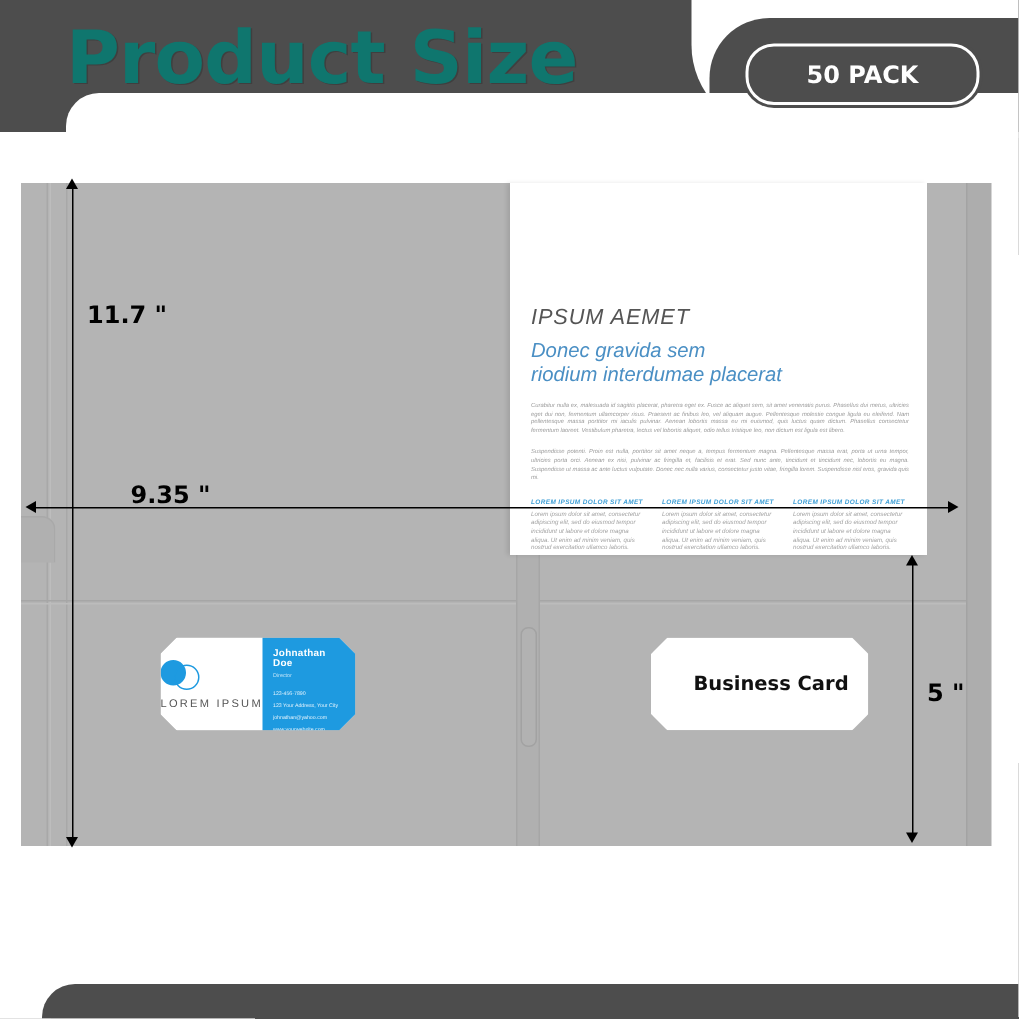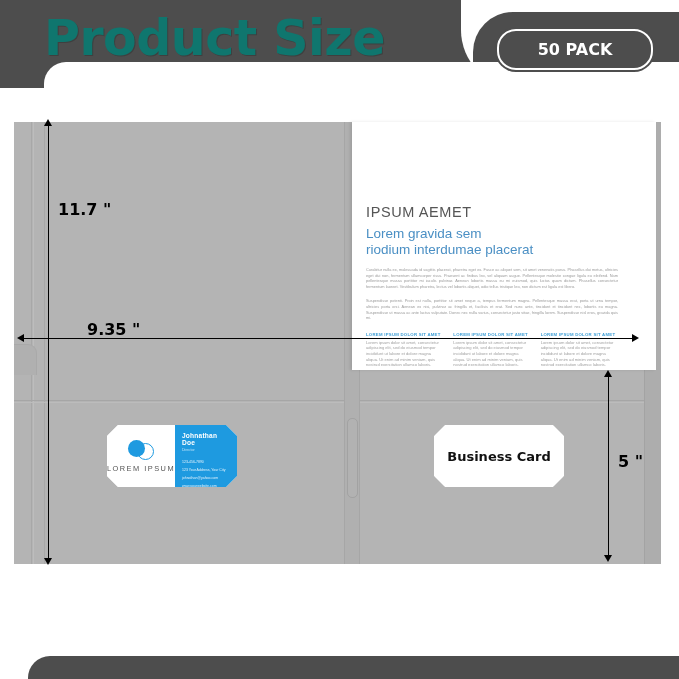--- a/index.html
+++ b/index.html
@@ -109,25 +109,26 @@
     background:#bcbcbc;
   }
   
   #right-edge{
     position:absolute;left:630px;top:0;width:16px;height:442px;
     background:#adadad;border-left:1px solid #a3a3a3;
   }
 
   
   #document{
-    position:absolute;left:352px;top:30px;width:304px;height:248px;
+    position:absolute;left:340px;top:30px;width:278px;height:248px;
     background:#ffffff;
     box-shadow:-2px 0 3px rgba(0,0,0,.10);
     overflow:hidden;
     padding:0;
+    font-style:italic;
   }
   #doc-inner{position:absolute;left:14px;top:82px;width:252px;}
   #doc-title{
     font-size:14.5px;color:#555555;letter-spacing:.6px;
     font-family:"Liberation Sans", sans-serif;
   }
   #doc-sub{
     margin-top:6px;font-size:13.5px;line-height:16px;color:#4a8fc4;
     font-family:"Liberation Sans", sans-serif;
   }
@@ -155,21 +156,21 @@
     background:#ffffff;
     box-shadow:0 1px 2px rgba(0,0,0,.15);
   }
   .oct{
     clip-path:polygon(11px 0, calc(100% - 11px) 0, 100% 11px, 100% calc(100% - 11px),
       calc(100% - 11px) 100%, 11px 100%, 0 calc(100% - 11px), 0 11px);
   }
   #biz-card-left{left:107px;top:333px;display:flex;}
   #bc-left-half{
     width:68px;height:62px;background:#ffffff;
-    display:flex;flex-direction:column;align-items:center;justify-content:center;
+    display:flex;flex-direction:column;align-items:flex-start;justify-content:center;
   }
   #bc-logo{position:relative;width:26px;height:20px;margin-bottom:4px;}
   #bc-logo-c1{
     position:absolute;left:0;top:0;width:17px;height:17px;border-radius:50%;
     background:#1e9ae0;
   }
   #bc-logo-c2{
     position:absolute;left:9px;top:3px;width:15px;height:15px;border-radius:50%;
     border:1.3px solid #1e9ae0;background:transparent;
   }
@@ -180,21 +181,21 @@
     width:62px;height:62px;background:#1e9ae0;color:#ffffff;
     padding:7px 6px 0 7px;box-sizing:border-box;
   }
   #bc-name{font-size:6.6px;font-weight:bold;letter-spacing:.2px;}
   #bc-role{font-size:3.6px;color:#bde3f8;margin-top:1.5px;}
   .bc-line{font-size:3.5px;color:#e2f2fc;margin-top:4.2px;}
   #bc-lines{margin-top:8px;}
 
   #biz-card-right{
     left:434px;top:333px;
-    display:flex;align-items:center;justify-content:center;
+    display:flex;align-items:center;justify-content:center;padding-left:15px;
   }
   #bc-right-label{
     font-size:13px;font-weight:bold;color:#111111;
     font-family:"DejaVu Sans", sans-serif;
   }
 
   
   .dim-v{position:absolute;width:1px;background:#000000;}
   .dim-h{position:absolute;height:1px;background:#000000;}
   .arr{position:absolute;width:0;height:0;}
@@ -247,21 +248,21 @@
     <div id="center-spine"></div>
     <div id="center-slot"></div>
 
     <div id="right-edge"></div>
   </div>
 
   <div id="document">
     <div id="doc-inner">
       <div id="doc-title">IPSUM AEMET</div>
       <div id="doc-sub">
-        <div>Lorem gravida sem</div>
+        <div>Donec gravida sem</div>
         <div>riodium interdumae placerat</div>
       </div>
       <div class="doc-para">Curabitur nulla ex, malesuada id sagittis placerat, pharetra eget ex. Fusce ac aliquet sem, sit amet venenatis purus. Phasellus dui metus, ultricies eget dui non, fermentum ullamcorper risus. Praesent ac finibus leo, vel aliquam augue. Pellentesque molestie congue ligula eu eleifend. Nam pellentesque massa porttitor mi iaculis pulvinar. Aenean lobortis massa eu mi euismod, quis luctus quam dictum. Phasellus consectetur fermentum laoreet. Vestibulum pharetra, lectus vel lobortis aliquet, odio tellus tristique leo, non dictum est ligula est libero.</div>
       <div class="doc-para">Suspendisse potenti. Proin est nulla, porttitor sit amet neque a, tempus fermentum magna. Pellentesque massa erat, porta ut urna tempor, ultricies porta orci. Aenean ex nisi, pulvinar ac fringilla et, facilisis et erat. Sed nunc ante, tincidunt et tincidunt nec, lobortis eu magna. Suspendisse ut massa ac ante luctus vulputate. Donec nec nulla varius, consectetur justo vitae, fringilla lorem. Suspendisse nisl eros, gravida quis mi.</div>
       <div id="doc-cols">
         <div class="doc-col">
           <div class="doc-col-head">LOREM IPSUM DOLOR SIT AMET</div>
           <div class="doc-col-body">Lorem ipsum dolor sit amet, consectetur adipiscing elit, sed do eiusmod tempor incididunt ut labore et dolore magna aliqua. Ut enim ad minim veniam, quis nostrud exercitation ullamco laboris.</div>
         </div>
         <div class="doc-col">

